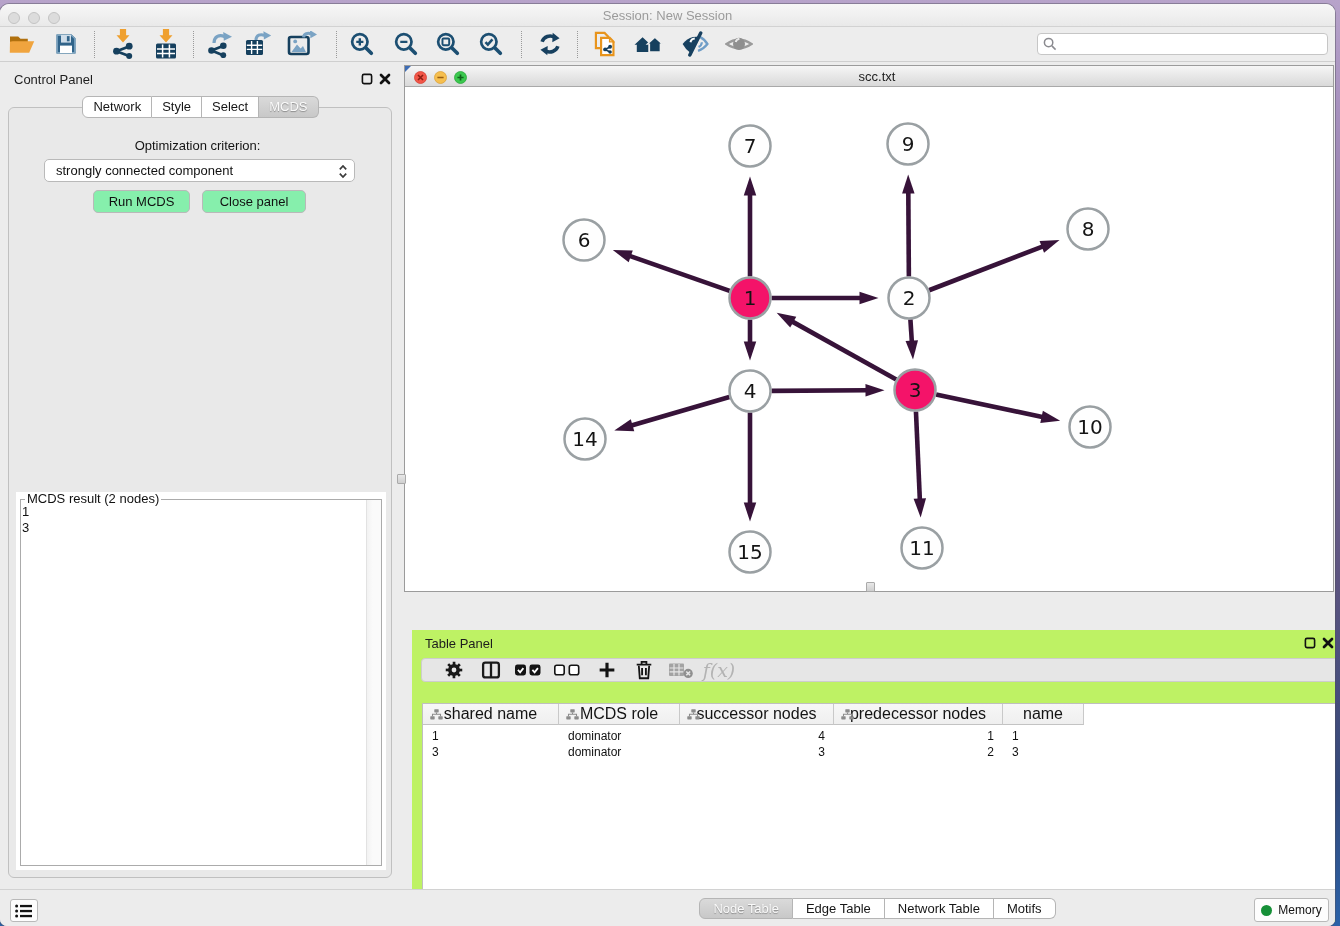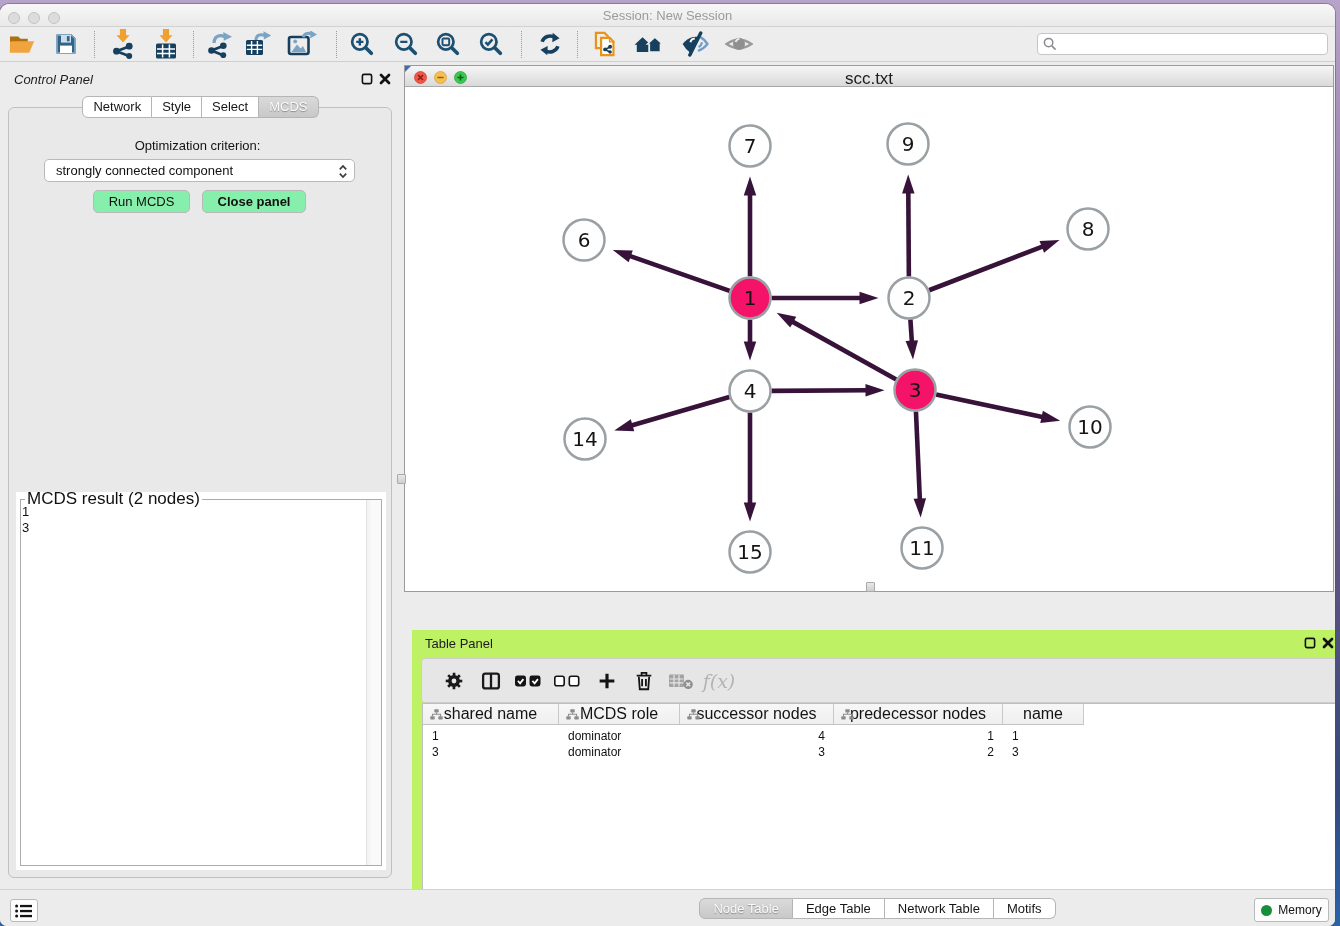--- a/index.html
+++ b/index.html
@@ -31,21 +31,21 @@
     background:#ededed; border-bottom:1px solid #cfcfcf; }
   .tb-item { position:absolute; top:50%; transform:translate(-50%,-50%); display:flex; }
   .tb-sep { position:absolute; top:4px; height:27px; width:0; border-left:1px dotted #9a9a9a; }
   #quick-search { position:absolute; right:7px; top:6px; width:291px; height:22px;
     background:#fff; border:1px solid #c6c6c6; border-radius:4px;
     font-size:12px; padding:0 6px 0 24px; color:#333; outline:none; }
   #search-icon { position:absolute; right:278px; top:10px; z-index:2; }
 
   
   #control-panel { position:absolute; left:0; top:58px; width:395px; height:826px; background:#ececec; }
-  #cp-title { position:absolute; left:14px; top:10px; font-size:13px; color:#1d1d1d;font-style:italic; }
+  #cp-title { position:absolute; left:14px; top:10px; font-size:13px; color:#1d1d1d; }
   .panel-icons { position:absolute; display:flex; align-items:center; gap:6px; }
   #cp-icons { right:4px; top:11px; }
   .tabs-row { position:absolute; display:flex; z-index:3; }
   #cp-tabs { left:3px; width:100%; top:34px; justify-content:center; }
   .seg-tab { height:22px; line-height:20px; font-size:13px; padding:0 10px; background:#fff;
     border:1px solid #b5b5b5; border-left:none; color:#161616; text-align:center; cursor:default; }
   .seg-tab:first-child { border-left:1px solid #b5b5b5; border-radius:6px 0 0 6px; }
   .seg-tab:last-child { border-radius:0 6px 6px 0; }
   .seg-tab.selected { background:linear-gradient(180deg,#dadada,#c8c8c8);
     color:#fafafa; text-shadow:0 1px 1px rgba(110,110,110,.7);text-align:center; }
@@ -53,53 +53,53 @@
     background:#e9e9e9; border:1px solid #c0c0c0; border-radius:6px; z-index:1; }
   #opt-label { position:absolute; left:0; top:76px; width:100%; text-align:center;
     font-size:13px; color:#141414; z-index:2; }
   #opt-select { position:absolute; left:44px; top:97px; width:311px; height:23px; background:#fff;
     border:1px solid #b9b9b9; border-radius:5px; z-index:2; font-size:13px; color:#111;
     line-height:21px; padding:0 24px 0 11px; white-space:nowrap; overflow:hidden; }
   #opt-select .stepper { position:absolute; right:6px; top:3px; }
   .cp-btn { position:absolute; top:128px; height:23px; background:#86efac; border:1px solid #b9b9b9;
     border-radius:5px; font-size:13px; color:#111; text-align:center; line-height:21px; z-index:2; }
   #run-btn { left:93px; width:97px; }
-  #closep-btn { left:202px; width:104px;font-weight:bold; }
+  #closep-btn { left:202px; width:104px; }
 
   #result-wrap { position:absolute; left:16px; top:430px; width:370px; height:378px; background:#fff; z-index:2; }
   #result-border { position:absolute; left:4px; top:7px; right:4px; bottom:4px;
     border:1px solid #ababab; }
   #result-label { position:absolute; left:9px; top:0; background:#fff; padding:0 2px;
-    font-size:17px; color:#111; line-height:14px; }
+    font-size:13px; color:#111; line-height:14px; }
   #result-text { position:absolute; left:6px; top:12px; font-size:13px; line-height:16px; color:#111;
     white-space:pre; }
   #result-scroll { position:absolute; top:8px; right:5px; bottom:5px; width:15px;
     background:linear-gradient(90deg,#f2f2f2,#fafafa 40%,#fafafa); border-left:1px solid #e2e2e2; }
 
   .grip { position:absolute; width:9px; height:10px; background:linear-gradient(180deg,#e8e8e8,#cfcfcf);
     border:1px solid #aaa; border-radius:1px; z-index:5; }
 
   
   #net-frame { position:absolute; left:404px; top:61px; width:930px; height:527px;
     border:1px solid #9b9b9b; background:#fff; }
   #net-titlebar { position:absolute; left:0; top:0; width:100%; height:21px;
     background:linear-gradient(180deg,#f6f6f6,#d9d9d9); border-bottom:1px solid #a9a9a9; }
-  #net-title { position:absolute; top:3px; left:0; width:100%; text-align:center;
-    font-size:17px; color:#1c1c1c; }
+  #net-title { position:absolute; top:3px; left:8px; width:100%; text-align:center;
+    font-size:13px; color:#1c1c1c; }
   .mac-btn { position:absolute; top:4.5px; width:13px; height:13px; border-radius:50%; }
   .mac-btn svg { position:absolute; left:0; top:0; }
   #net-corner { position:absolute; left:0; top:0; width:0; height:0;
     border-top:6px solid #3e6db5; border-right:6px solid transparent; z-index:4; }
   #net-canvas { position:absolute; left:0; top:21px; width:928px; height:504px; background:#fff; }
 
   
   #table-panel { position:absolute; left:412px; top:594px; width:931px; height:292px; background:#bef264;margin-top:32px; }
   #tp-title { position:absolute; left:13px; top:6px; font-size:13px; color:#1d1d1d; }
   #tp-icons { right:9px; top:7px; }
-  #tp-toolbar { position:absolute; left:9px; top:28px; width:919px; height:45px;
+  #tp-toolbar { position:absolute; left:9px; top:28px; width:919px; height:24px;
     background:#e6e6e6; border:1px solid #cdcdcd; border-radius:4px; }
   #tp-fx { font-family:"DejaVu Serif","Liberation Serif",serif; font-style:italic;
     font-size:19px; color:#b3b3b3; }
   #data-table { position:absolute; left:10px; top:73px; width:917px; height:187px;
     background:#fff; border:1px solid #bfbfbf; overflow:hidden; }
   #table-header { position:absolute; left:0; top:0; height:21px; display:flex; }
   .th-cell { height:21px; background:linear-gradient(180deg,#f7f7f7,#efefef);
     border-right:1px solid #c9c9c9; border-bottom:1px solid #c3c3c3;
     display:flex; align-items:center; justify-content:center; gap:6px;
     font-size:16px; color:#141414; position:relative; }

